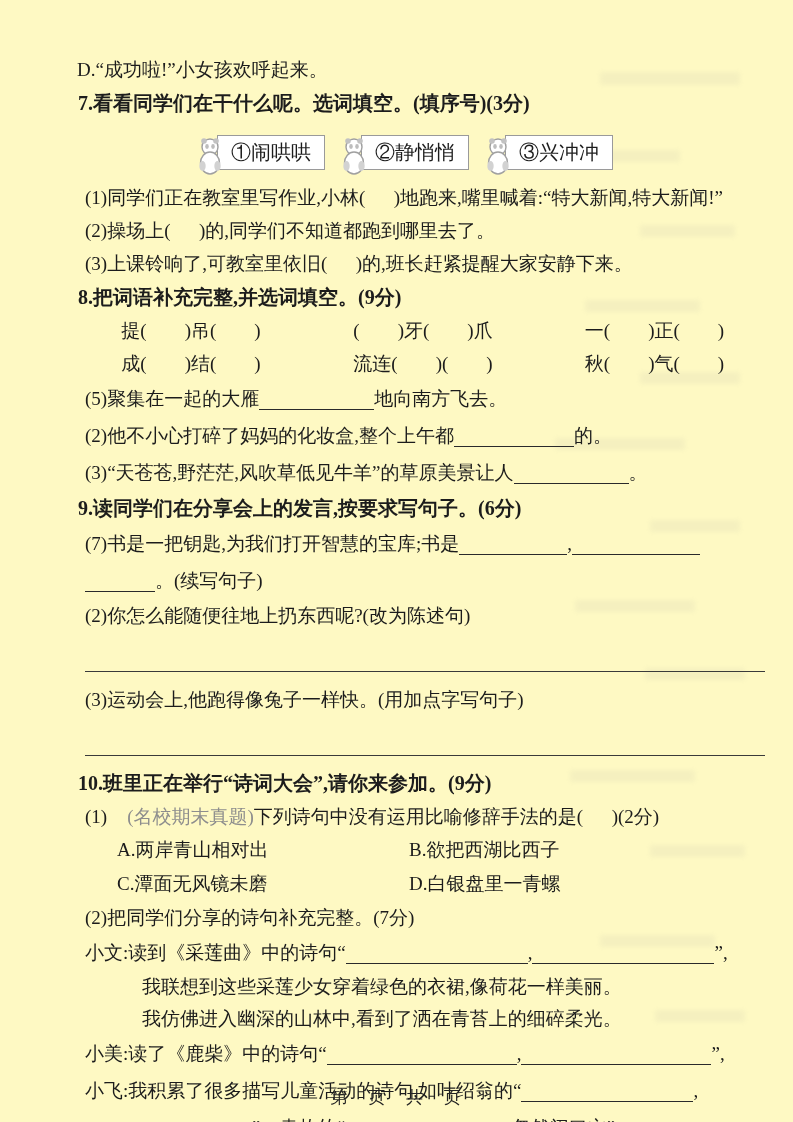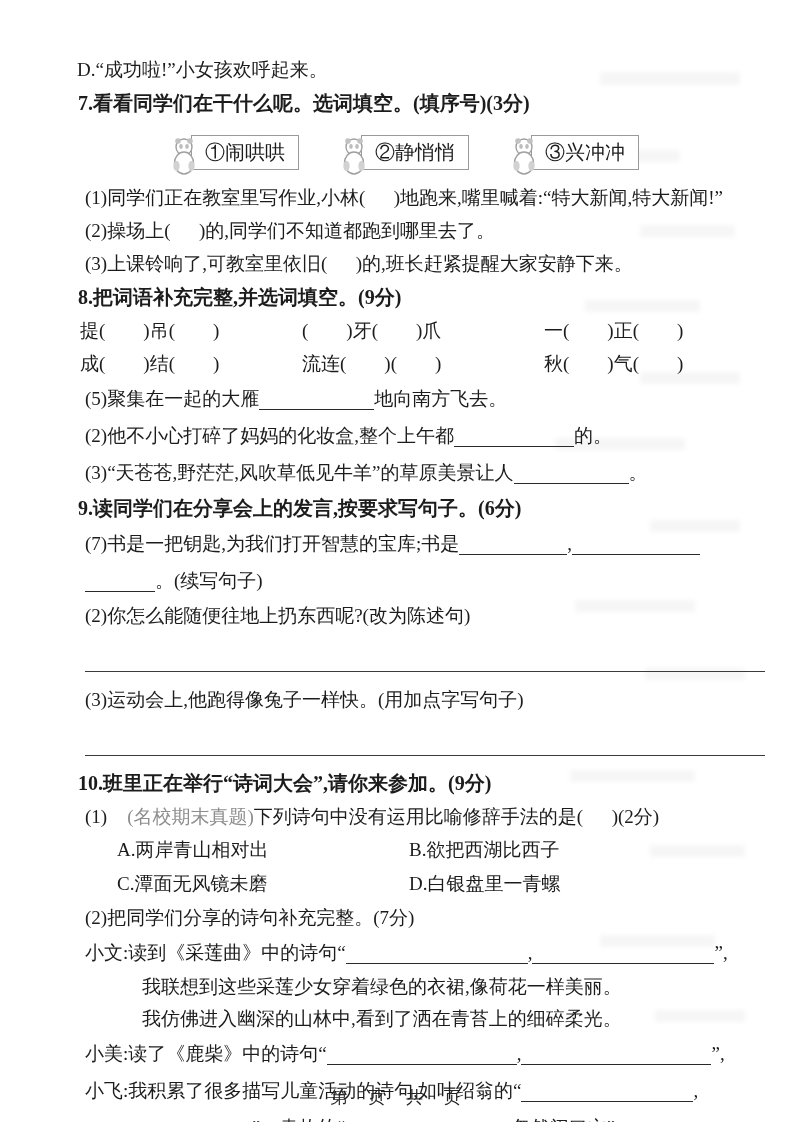--- a/index.html
+++ b/index.html
@@ -1,42 +1,42 @@
 <!DOCTYPE html>
 <html lang="zh"><head>
 <meta charset="utf-8">
 <style>
   html,body{margin:0;padding:0;background:#e8e8e8;}
   .page{
     position:relative;
     width:793px;height:1122px;
     margin:0 auto;
-    background:#ffffff;
+    background:#fef9c3;
     font-family:"Liberation Serif","DejaVu Serif",serif;
     color:#1c1c1c;
     overflow:hidden;
   }
   .content{
     position:absolute;left:55px;top:54px;right:28px;
     font-size:19px;line-height:32px;
   }
   .t{white-space:pre-wrap;}
   .row{margin:0;}
   .opt-d{margin-left:22px;}
   .stem{font-weight:700;font-size:20px;line-height:33px;margin-top:1px;margin-left:23px;}
   .sub{margin-left:30px;line-height:33px;}
   .tall{line-height:37px;}
   .cont{margin-left:87px;}
   
-  .choices{display:flex;justify-content:center;gap:62px;margin:9px 0 6px 10px;height:46px;align-items:center;}
+  .choices{display:flex;justify-content:center;gap:36px;margin:9px 0 6px 10px;height:46px;align-items:center;}
   .choice{position:relative;border:1.5px solid #9a9a9a;background:#fff;
           padding:1px 13px 2px 13px;font-size:20px;line-height:30px;}
   .choice svg{position:absolute;left:-24px;bottom:-7px;width:32px;height:40px;}
   
-  .wordgrid{margin-left:25px;display:grid;grid-template-columns:222px 242px 1fr;line-height:33px;}
+  .wordgrid{margin-left:25px;display:grid;grid-template-columns:222px 242px 1fr;line-height:33px;text-align:center;}
   
   .optgrid{margin-left:62px;display:grid;grid-template-columns:292px 1fr;line-height:34px;}
   
   .blank{display:inline-block;border-bottom:1.3px solid #2a2a2a;height:20px;vertical-align:-5px;}
   .ans-line{margin:15px 0 11px 30px;border-bottom:1.3px solid #3a3a3a;height:24px;}
   
   .graytag{color:#8d8d8d;margin-left:20px;}
   
   .dotwrap{position:relative;display:inline-block;}
   .emdot{position:absolute;left:50%;transform:translateX(-50%);top:1.02em;font-size:15px;line-height:1;color:#111;}

